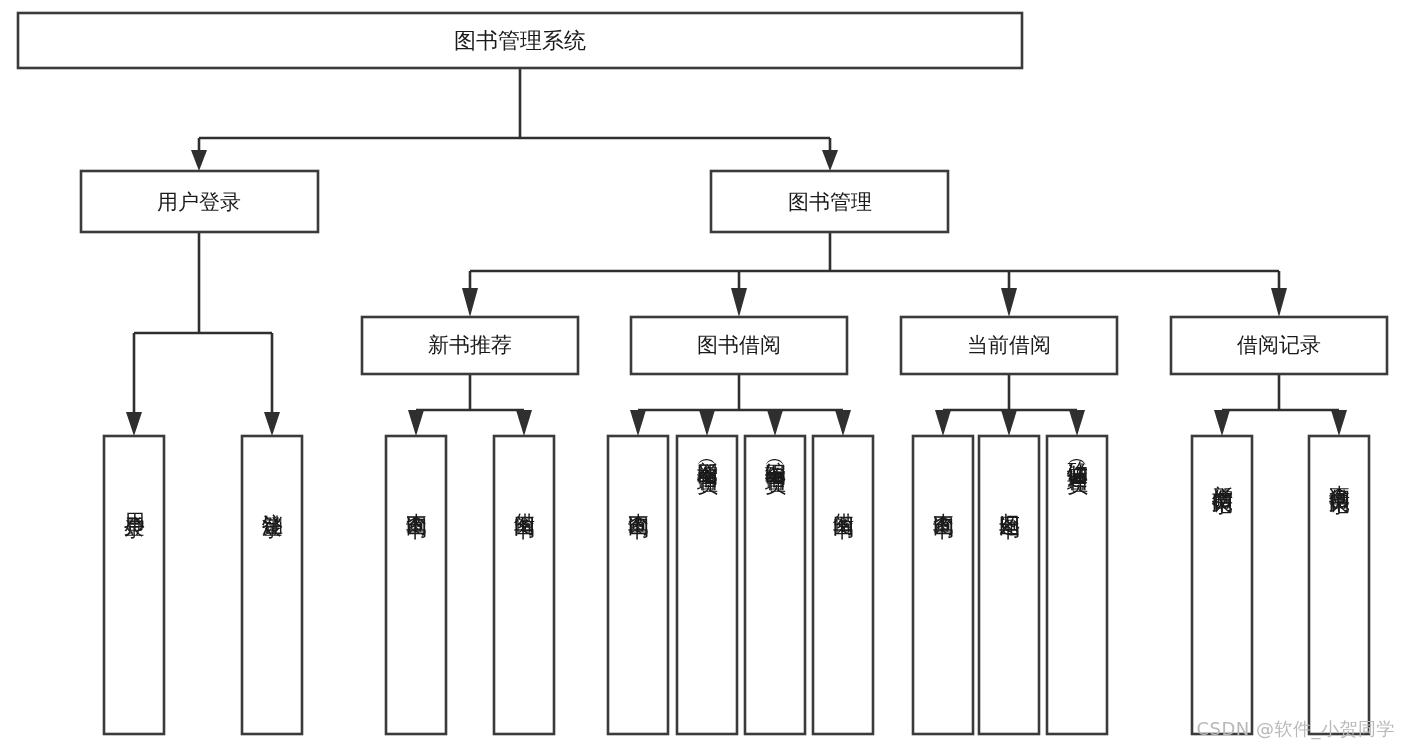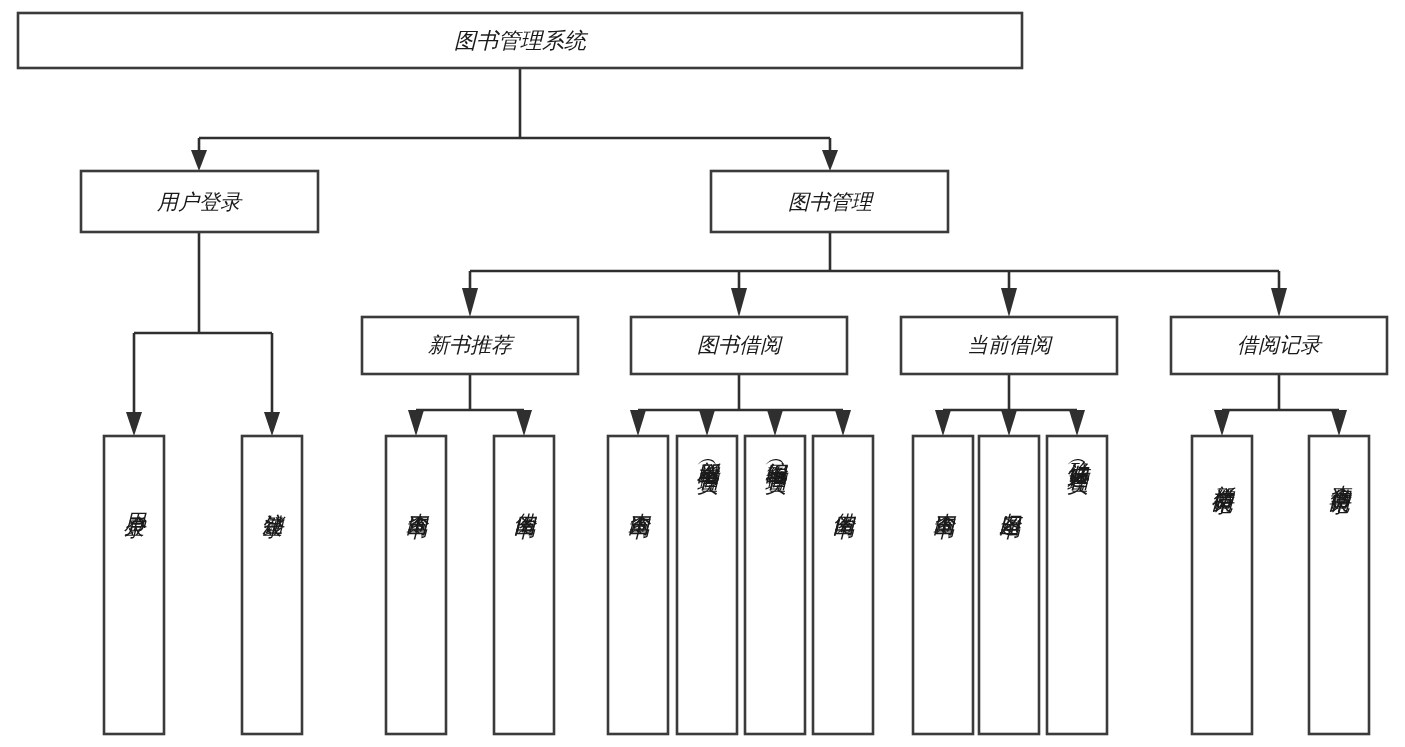--- a/index.html
+++ b/index.html
@@ -12,21 +12,20 @@
     width: 1405px;
     height: 747px;
     font-family: "DejaVu Sans", "Liberation Sans", sans-serif;
     overflow: hidden;
   }
   #diagram-root {
     position: relative;
     width: 1405px;
     height: 747px;
     background: #ffffff;
-    font-style: italic;
   }
   svg#diagram-svg {
     position: absolute;
     top: 0;
     left: 0;
     width: 1405px;
     height: 747px;
     display: block;
   }
   .node-box {
@@ -243,13 +242,14 @@
     <span class="vlabel">确认归还（管理员）</span>
   </div>
 
   <div class="vlabel-wrap" style="left:1192px; top:436px; width:60px; height:298px; padding-top:32px;">
     <span class="vlabel">新增借阅记录</span>
   </div>
   <div class="vlabel-wrap" style="left:1309px; top:436px; width:60px; height:298px; padding-top:32px;">
     <span class="vlabel">查询借阅记录</span>
   </div>
 
+  <div class="watermark">CSDN @软件_小贺同学</div>
 </div>
 
 </body></html>

